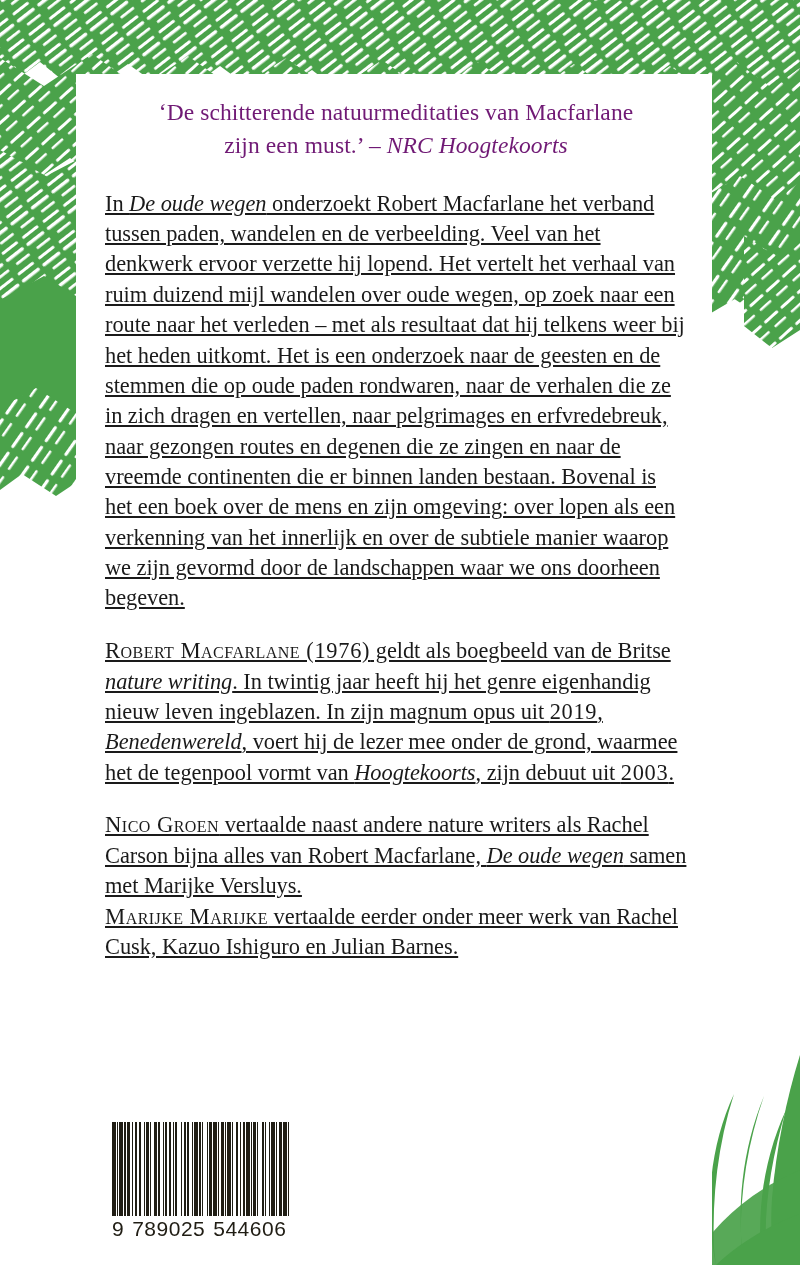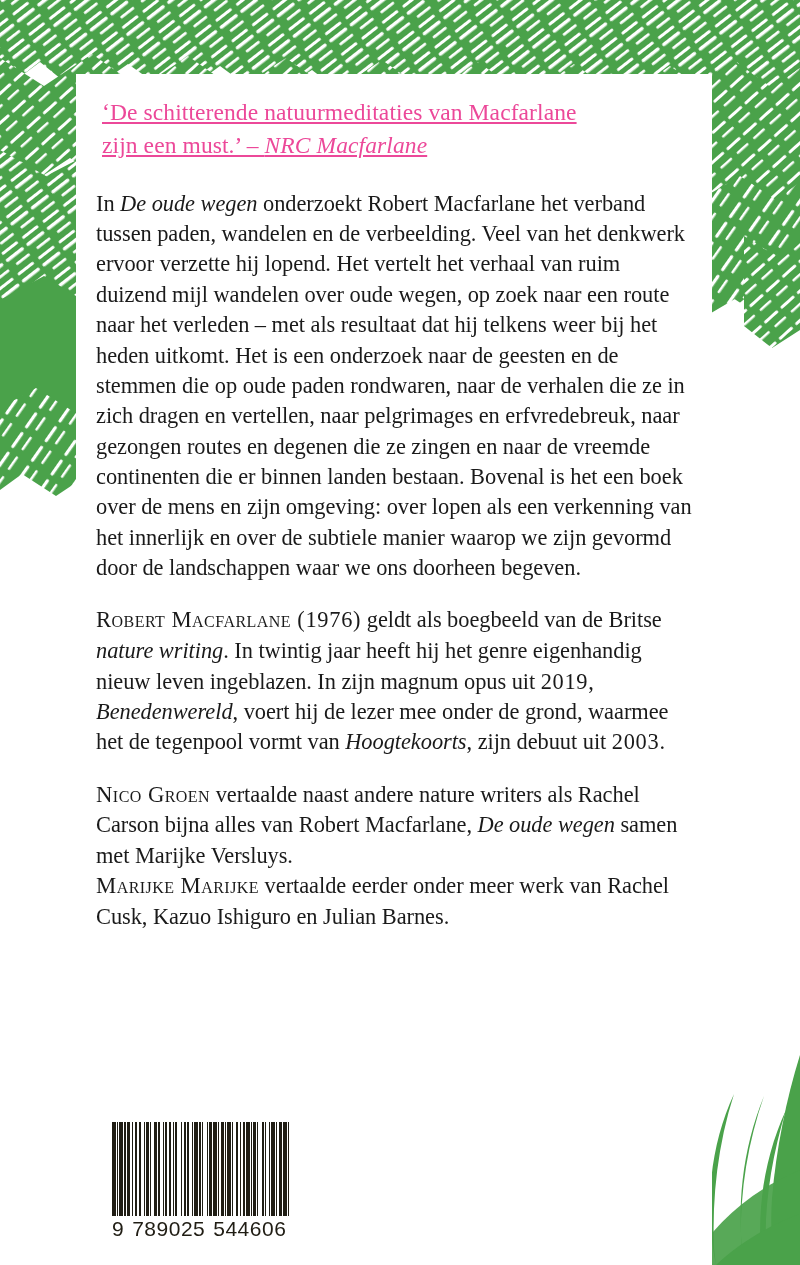--- a/index.html
+++ b/index.html
@@ -41,38 +41,38 @@
 
   
   .text-block {
     position: absolute;
     left: 96px;
     top: 96px;
     width: 600px;
   }
 
   .pull-quote {
-    color: #ec4899;
+    color: #701a75;
     font-size: 23.5px;
     line-height: 1.42;
+    text-align: center;
     letter-spacing: 0.1px;
     padding: 0 6px;
-    text-decoration: underline;
   }
   .pull-quote em { font-style: italic; }
 
   .body-copy {
     color: #1a1a1a;
     font-size: 22.4px;
     line-height: 1.355;
     margin-top: 26px;
     letter-spacing: -0.05px;
   }
 
-  .body-copy p { margin: 0; }
+  .body-copy p { margin: 9px; text-decoration: underline; }
   .body-copy p + p { margin-top: 22px; }
 
   .body-copy em { font-style: italic; }
 
   .sc {
     font-variant: small-caps;
     font-size: 1.015em;
     letter-spacing: 0.45px;
   }
 
@@ -181,21 +181,21 @@
       <path d="M472 1265 C466 1254 464 1244 466 1236 C464 1246 466 1256 468 1265 Z"></path>
     </g>
   </svg>
 
   <div class="white-panel"></div>
 
   <div class="text-block">
 
     <div class="pull-quote">
       <span>‘De schitterende natuurmeditaties van Macfarlane</span><br>
-      <span>zijn een must.’ – </span><em>NRC Macfarlane</em>
+      <span>zijn een must.’ – </span><em>NRC Hoogtekoorts</em>
     </div>
 
     <div class="body-copy">
 
       <p><span>In </span><em>De oude wegen</em><span> onderzoekt Robert Macfarlane het verband tussen paden, wandelen en de verbeelding. Veel van het denkwerk ervoor verzette hij lopend. Het vertelt het verhaal van ruim duizend mijl wandelen over oude wegen, op zoek naar een route naar het verleden – met als resultaat dat hij telkens weer bij het heden uitkomt. Het is een onderzoek naar de geesten en de stemmen die op oude paden rondwaren, naar de verhalen die ze in zich dragen en vertellen, naar pelgrimages en erfvredebreuk, naar gezongen routes en degenen die ze zingen en naar de vreemde continenten die er binnen landen bestaan. Bovenal is het een boek over de mens en zijn omgeving: over lopen als een verkenning van het innerlijk en over de subtiele manier waarop we zijn gevormd door de landschappen waar we ons doorheen begeven.</span></p>
 
       <p><span class="sc">Robert Macfarlane</span><span class="num"> (1976)</span><span> geldt als boegbeeld van de Britse </span><em>nature writing</em><span>. In twintig jaar heeft hij het genre eigenhandig nieuw leven ingeblazen. In zijn magnum opus uit </span><span class="num">2019</span><span>, </span><em>Benedenwereld</em><span>, voert hij de lezer mee onder de grond, waarmee het de tegenpool vormt van </span><em>Hoogtekoorts</em><span>, zijn debuut uit </span><span class="num">2003</span><span>.</span></p>
 
       <p><span class="sc">Nico Groen</span><span> vertaalde naast andere nature writers als Rachel Carson bijna alles van Robert Macfarlane, </span><em>De oude wegen</em><span> samen met Marijke Versluys.</span><br><span class="sc">Marijke Marijke</span><span> vertaalde eerder onder meer werk van Rachel Cusk, Kazuo Ishiguro en Julian Barnes.</span></p>
 

